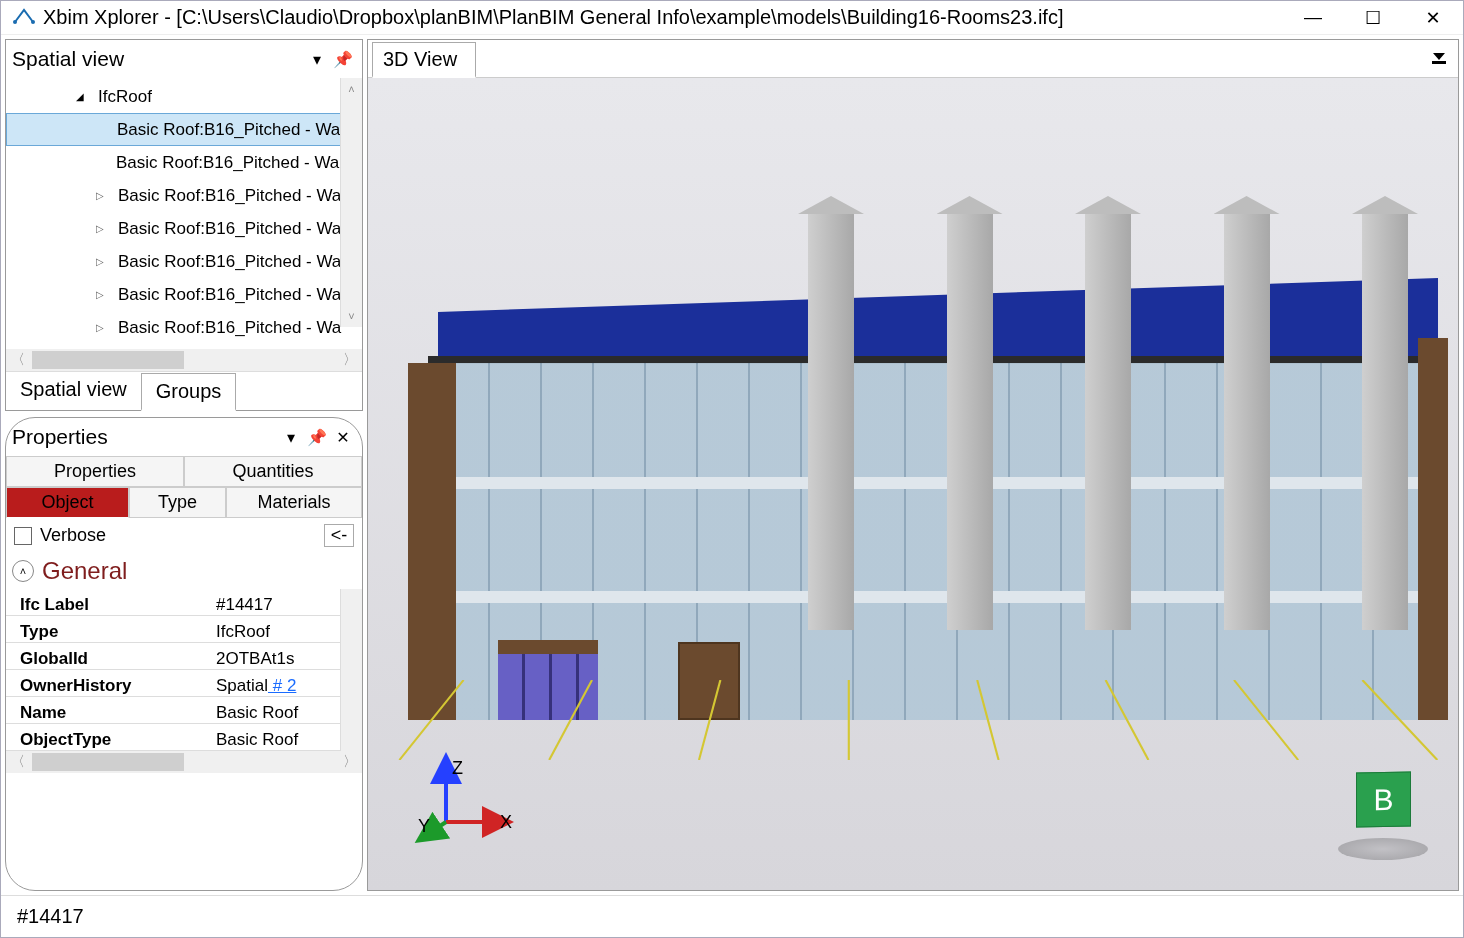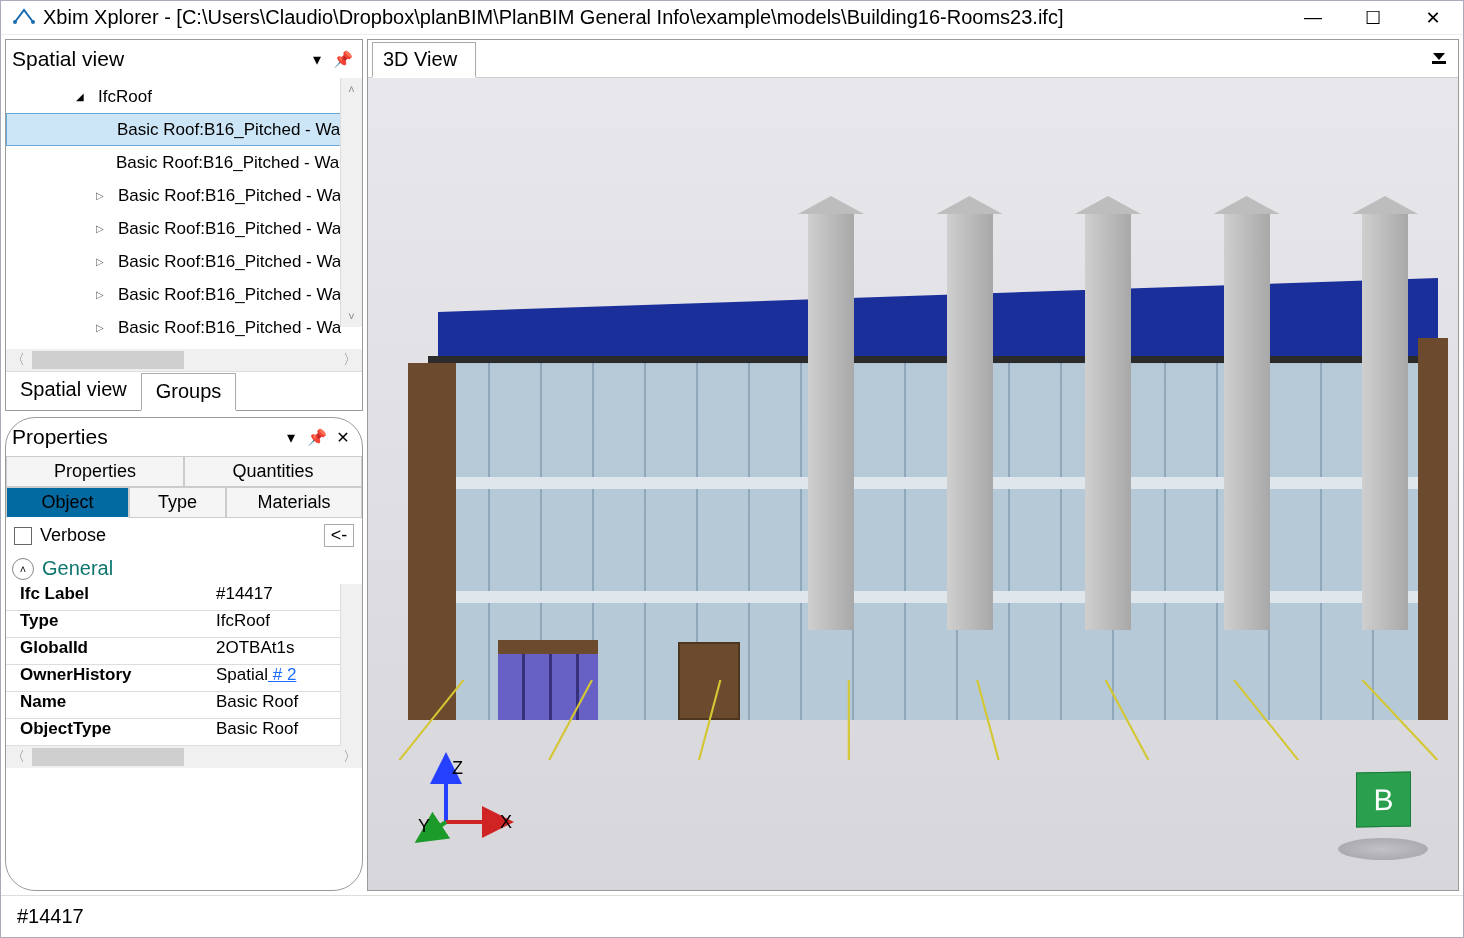--- a/index.html
+++ b/index.html
@@ -41,29 +41,29 @@
   .hscroll .thumb { height: 18px; background: #cfcfcf; flex: 1; margin: 0 2px; max-width: 210px;}
 
   .bottom-tabs { display: flex; border-top: 1px solid #ddd; }
   .bottom-tabs .btab { padding: 6px 14px; font-size: 20px; }
   .bottom-tabs .btab.active { border: 1px solid #aaa; border-bottom: 2px solid #fff; position: relative; top: 1px; background: #fff; }
   .bottom-tabs .btab.inactive { color: #000; }
 
   .props-panel { flex: 1; display: flex; flex-direction: column; border-radius: 30px; }
   .tabrow { display: flex; }
   .tabrow .tab { flex: 1; text-align: center; padding: 4px 2px; font-size: 18px; border: 1px solid #ccc; background: #f5f5f5; }
-  .tabrow .tab.sel { background: #0369a1; border-bottom: 1px solid #fff; }
+  .tabrow .tab.sel { background: #b91c1c; border-bottom: 1px solid #fff; }
   .verboseline { display: flex; align-items: center; padding: 6px 8px; gap: 8px; font-size: 18px; }
   .verboseline .cbox { width: 18px; height: 18px; border: 1px solid #666; }
   .verboseline .backbtn { margin-left: auto; width: 30px; border: 1px solid #aaa; text-align: center; }
   .section { display: flex; align-items: center; padding: 4px 6px; gap: 8px; }
   .section .circle { width: 22px; height: 22px; border: 1px solid #888; border-radius: 50%; display: flex; align-items: center; justify-content: center; font-size: 11px; }
-  .section .sname { color: #0f766e; font-size: 20px; }
+  .section .sname { color: #7f1d1d; font-size: 24px; }
   .pgrid { position: relative; }
-  .pgrid .prow { display: flex; font-size: 17px; border-bottom: 1px solid #ddd; height: 27px; align-items: flex-start; }
+  .pgrid .prow { display: flex; font-size: 17px; border-bottom: 1px solid #ddd; height: 27px; align-items: flex-end; }
   .pgrid .prow .plabel { width: 210px; padding-left: 14px; font-weight: 700; overflow: hidden; white-space: nowrap; }
   .pgrid .prow .pval { flex: 1; overflow: hidden; white-space: nowrap; }
   .pgrid .prow .pval .link { color: #1a6cff; text-decoration: underline; }
   .pgrid .pvscroll { position: absolute; right: 0; top: 0; bottom: 0; width: 22px; background: #f0f0f0; border-left: 1px solid #ddd; }
 
   .rightcol { flex: 1; display: flex; flex-direction: column; padding: 4px 4px 4px 0; }
   .viewport { flex: 1; border: 1px solid #9a9a9a; display: flex; flex-direction: column; background: #fff; }
   .view-tabbar { display: flex; align-items: center; height: 38px; border-bottom: 1px solid #ccc; }
   .view-tabbar .vtab { padding: 5px 18px 5px 10px; font-size: 20px; border: 1px solid #aaa; border-bottom: 2px solid #fff; position: relative; top: 1px; background: #fff; margin-left: 4px;}
   .view-tabbar .vopt { margin-left: auto; margin-right: 8px; width: 22px; display:flex; flex-direction:column; align-items:center; gap:1px;}

